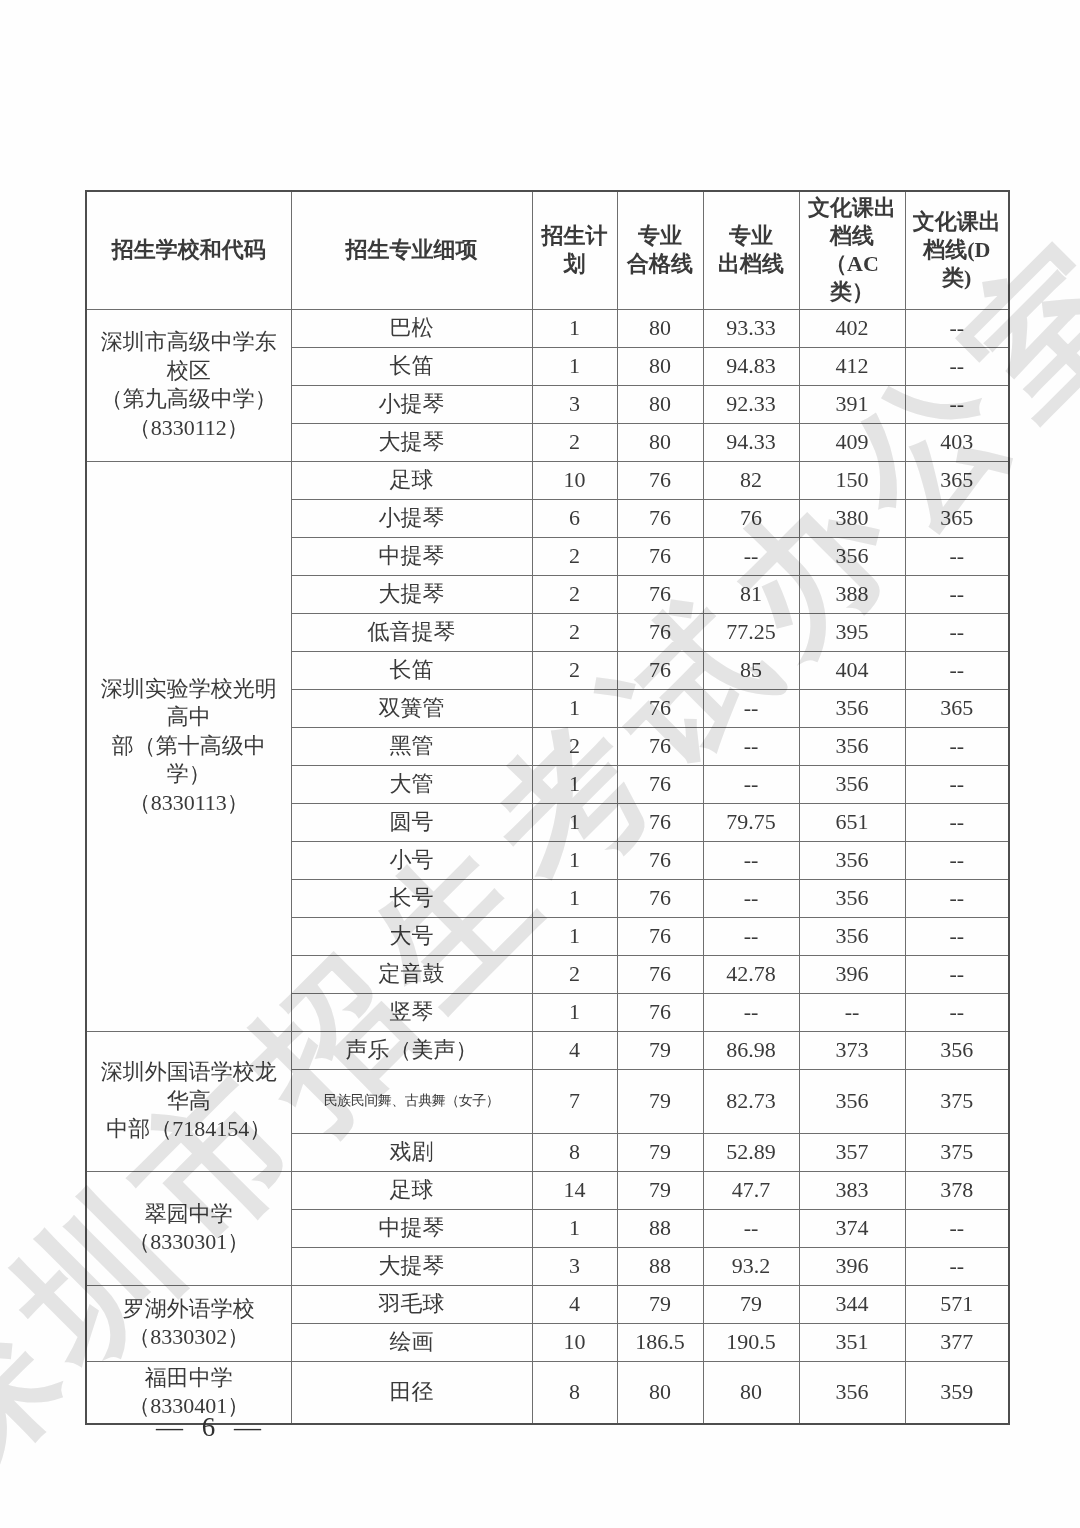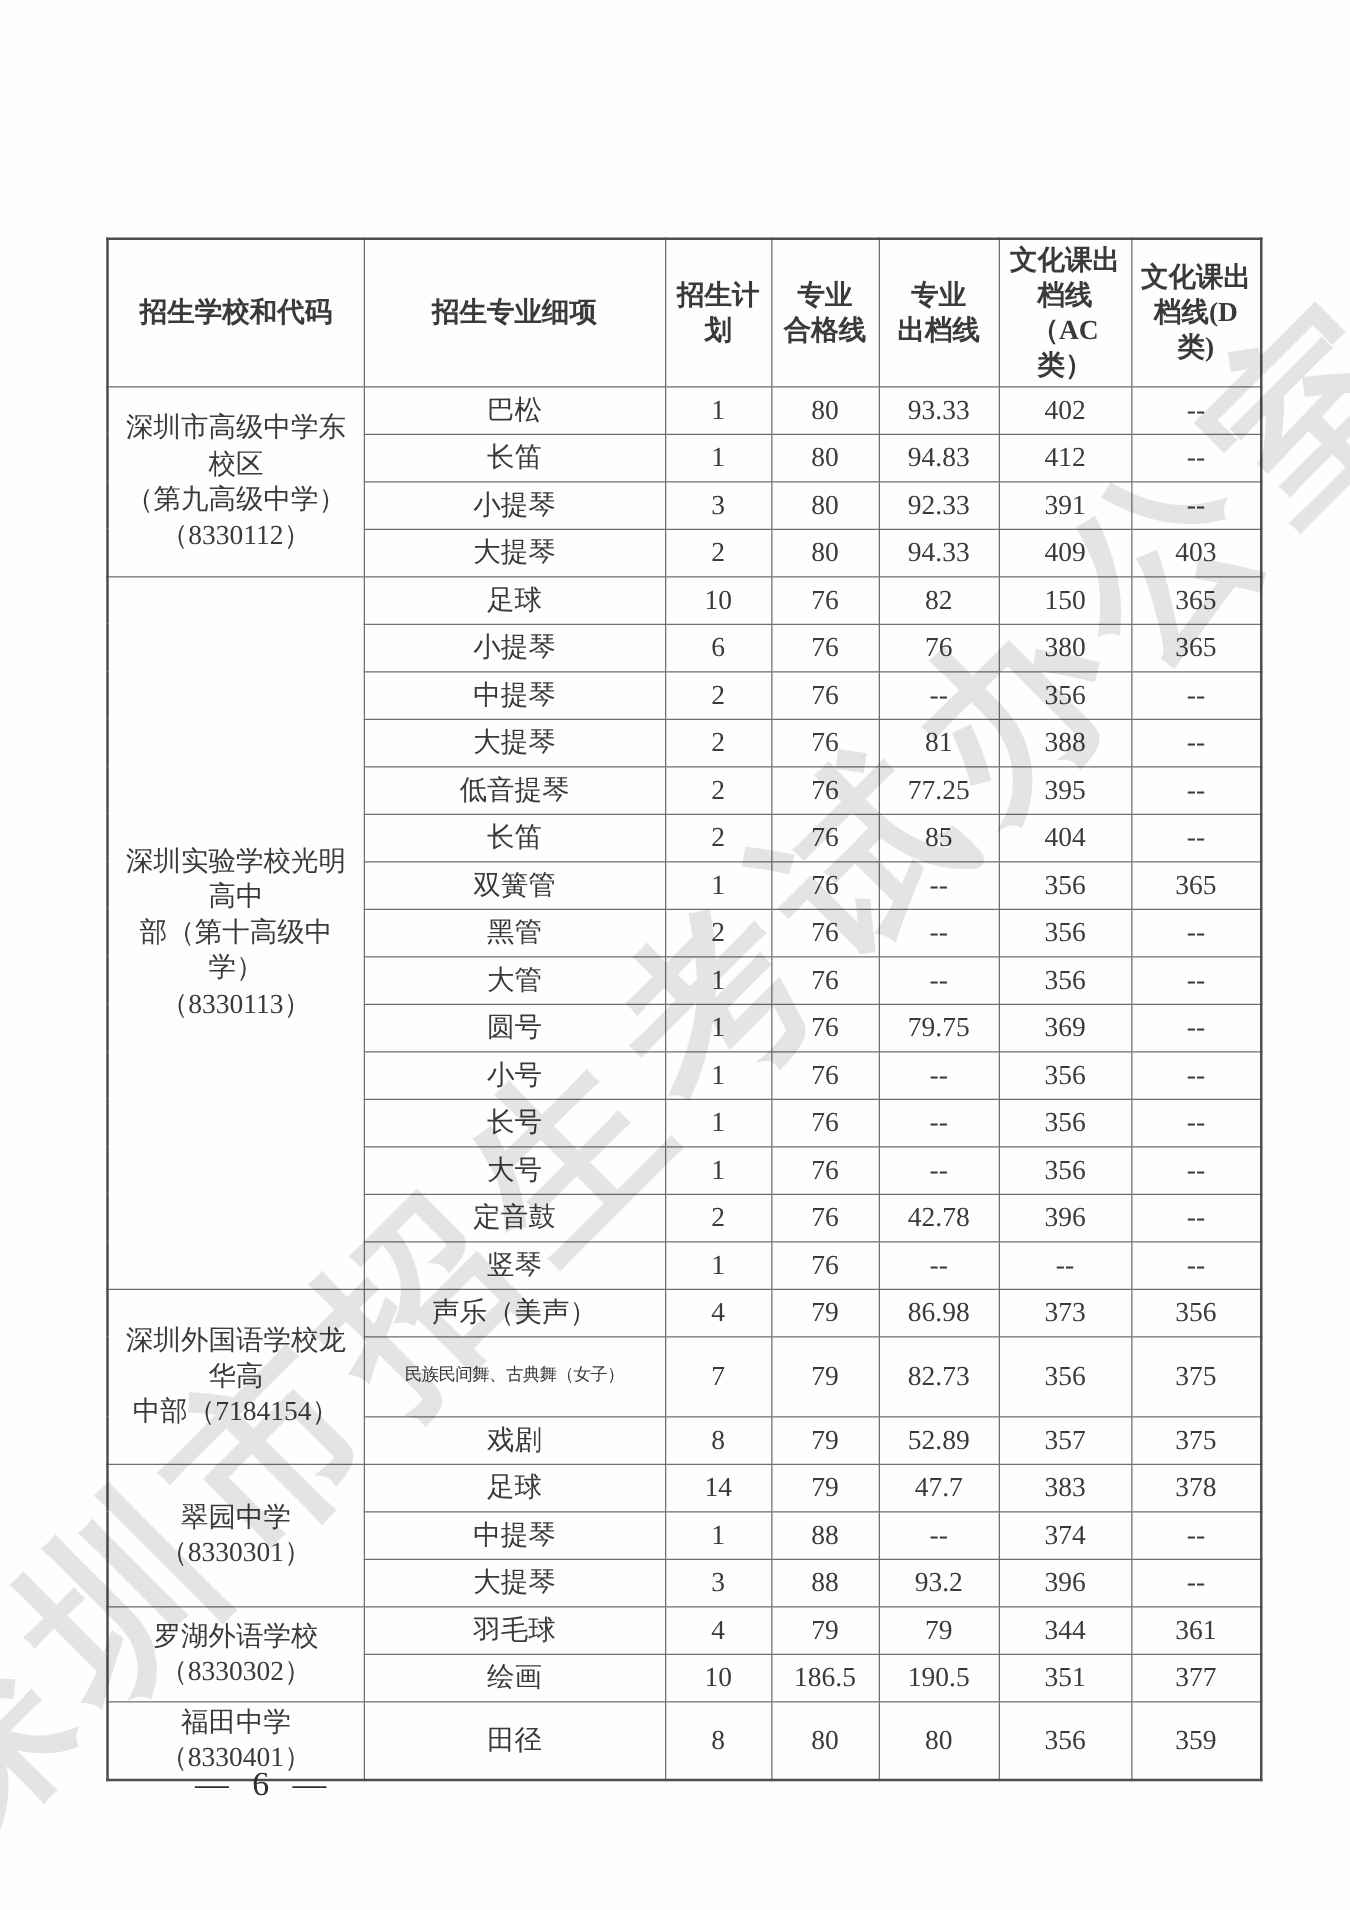--- a/index.html
+++ b/index.html
@@ -203,21 +203,21 @@
           <td>76</td>
           <td>--</td>
           <td>356</td>
           <td>--</td>
         </tr>
         <tr>
           <td class="major-cell">圆号</td>
           <td>1</td>
           <td>76</td>
           <td>79.75</td>
-          <td>369</td>
+          <td>651</td>
           <td>--</td>
         </tr>
         <tr>
           <td class="major-cell">小号</td>
           <td>1</td>
           <td>76</td>
           <td>--</td>
           <td>356</td>
           <td>--</td>
         </tr>
@@ -311,21 +311,21 @@
       </tbody>
       <tbody>
         <tr>
           <td rowspan="2" class="school-cell">罗湖外语学校
 （8330302）</td>
           <td class="major-cell">羽毛球</td>
           <td>4</td>
           <td>79</td>
           <td>79</td>
           <td>344</td>
-          <td>361</td>
+          <td>571</td>
         </tr>
         <tr>
           <td class="major-cell">绘画</td>
           <td>10</td>
           <td>186.5</td>
           <td>190.5</td>
           <td>351</td>
           <td>377</td>
         </tr>
       </tbody>

